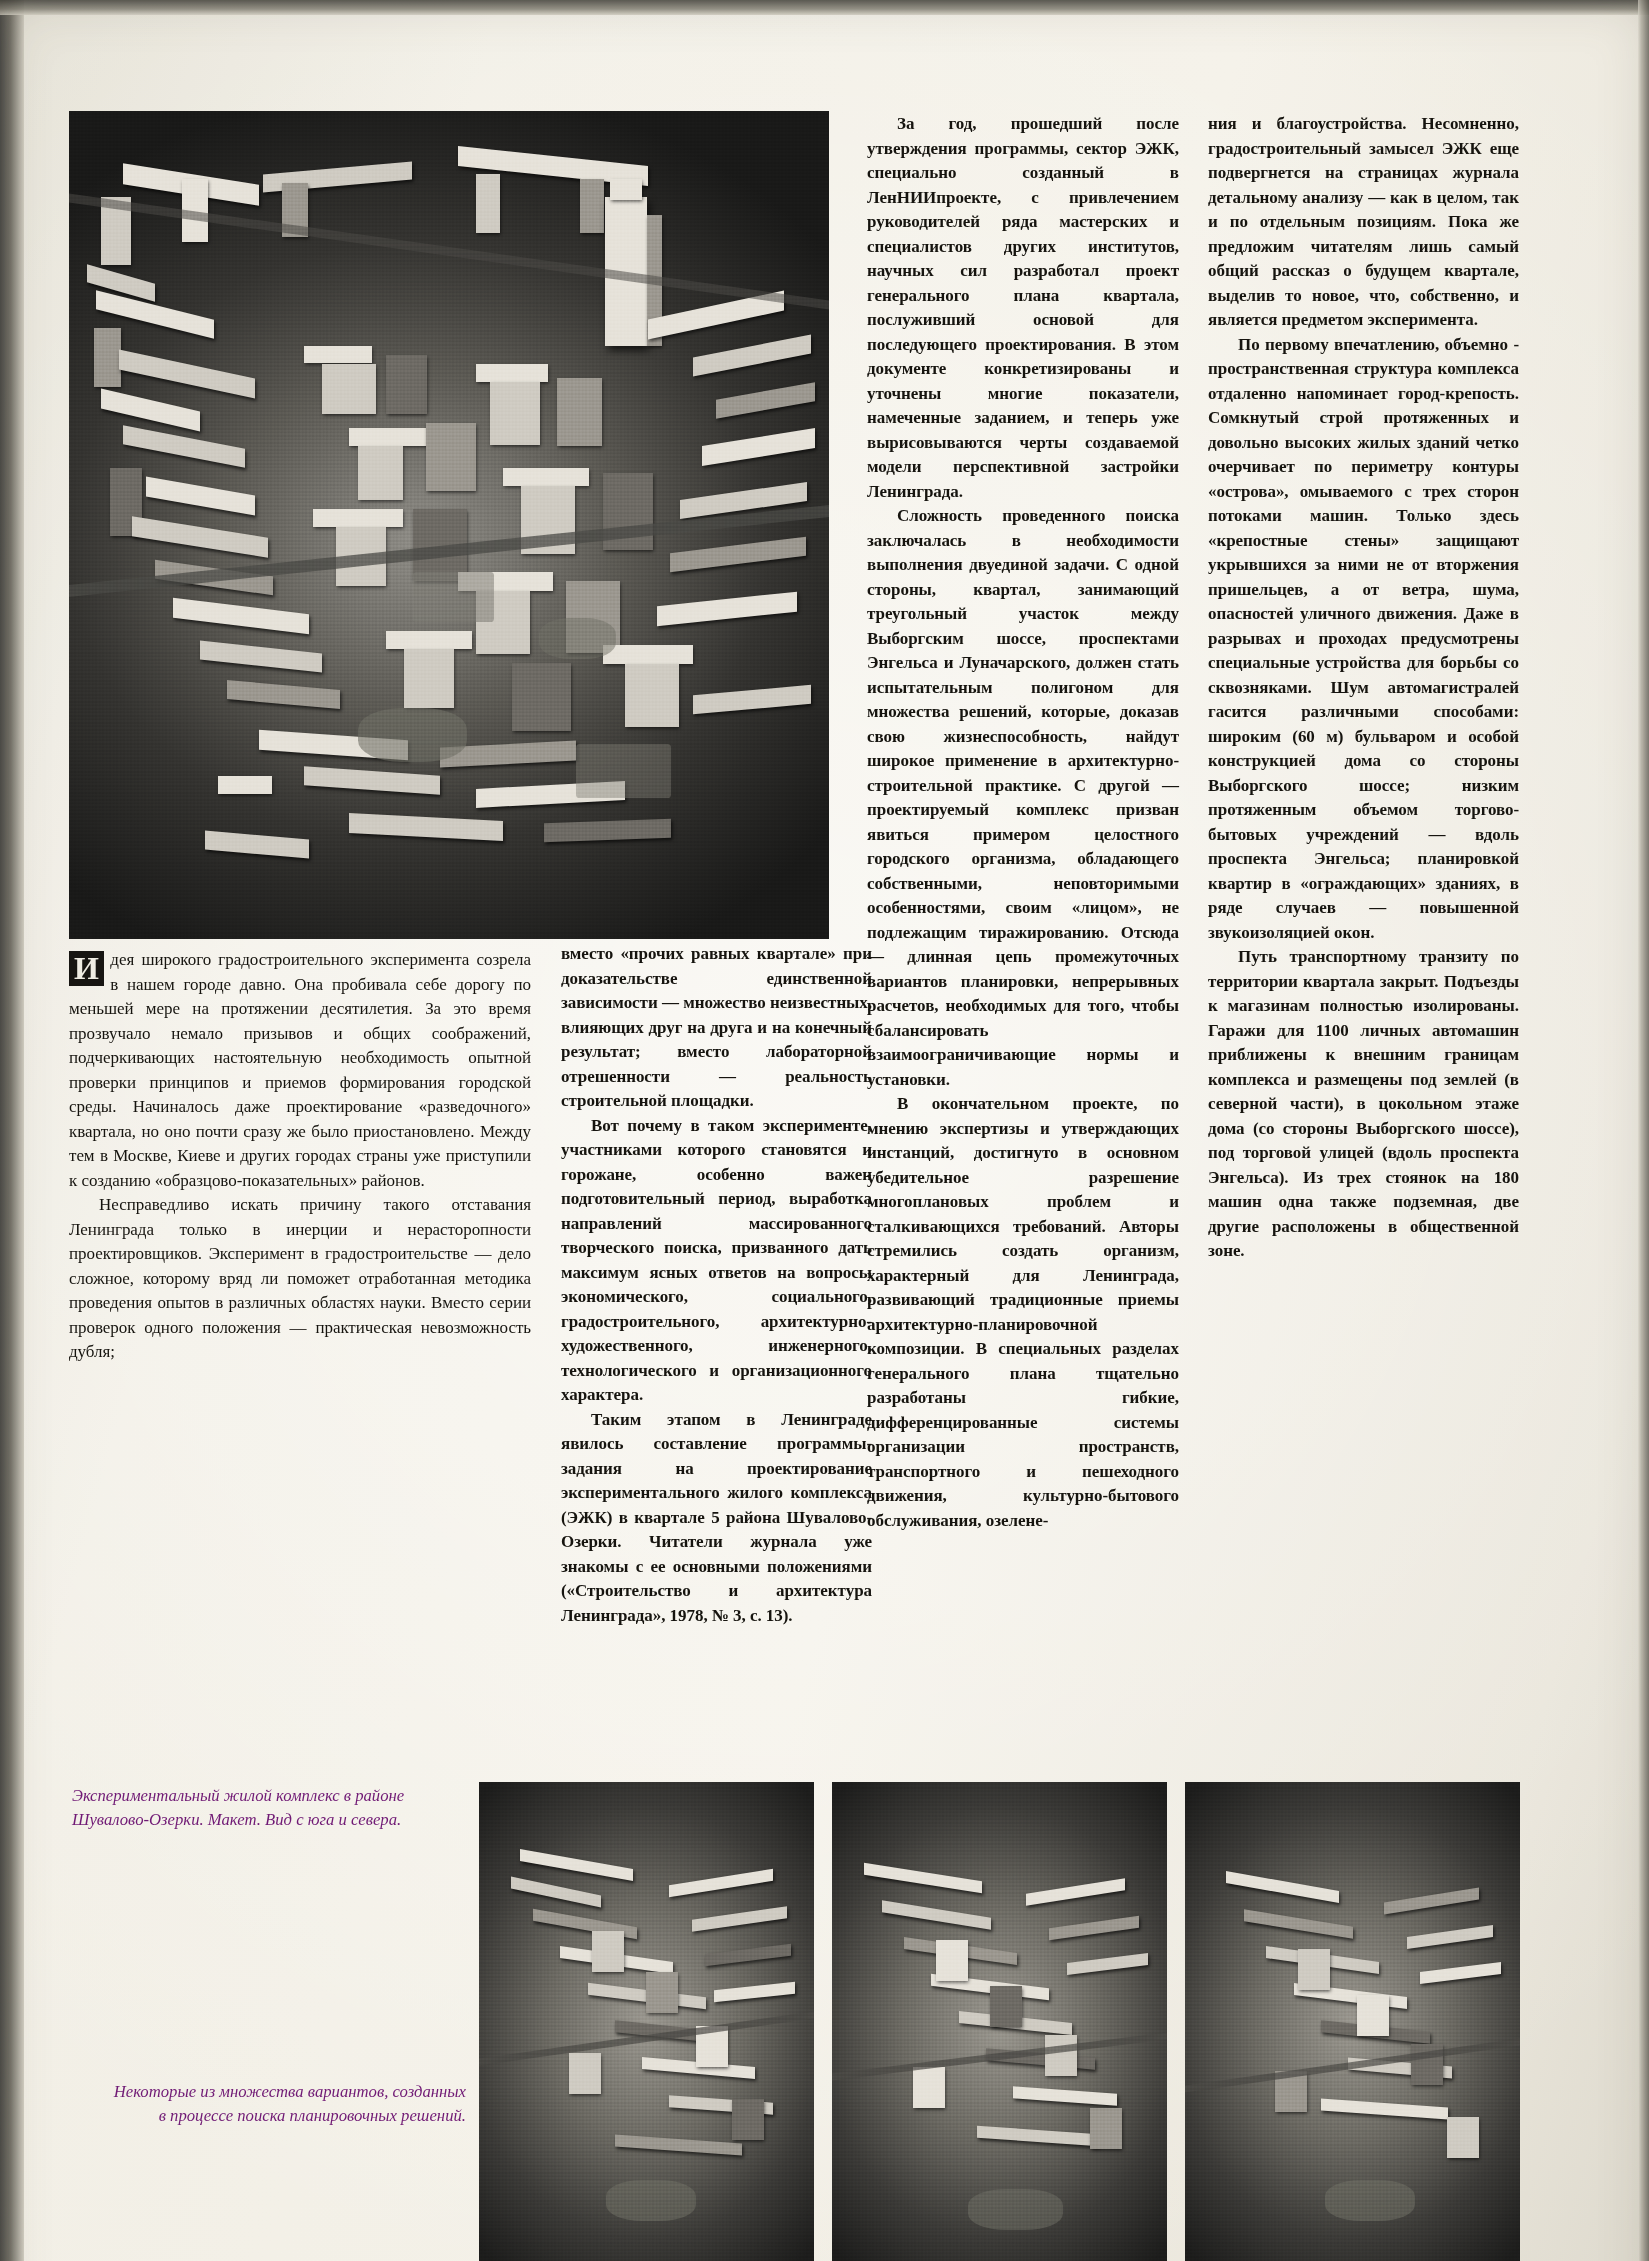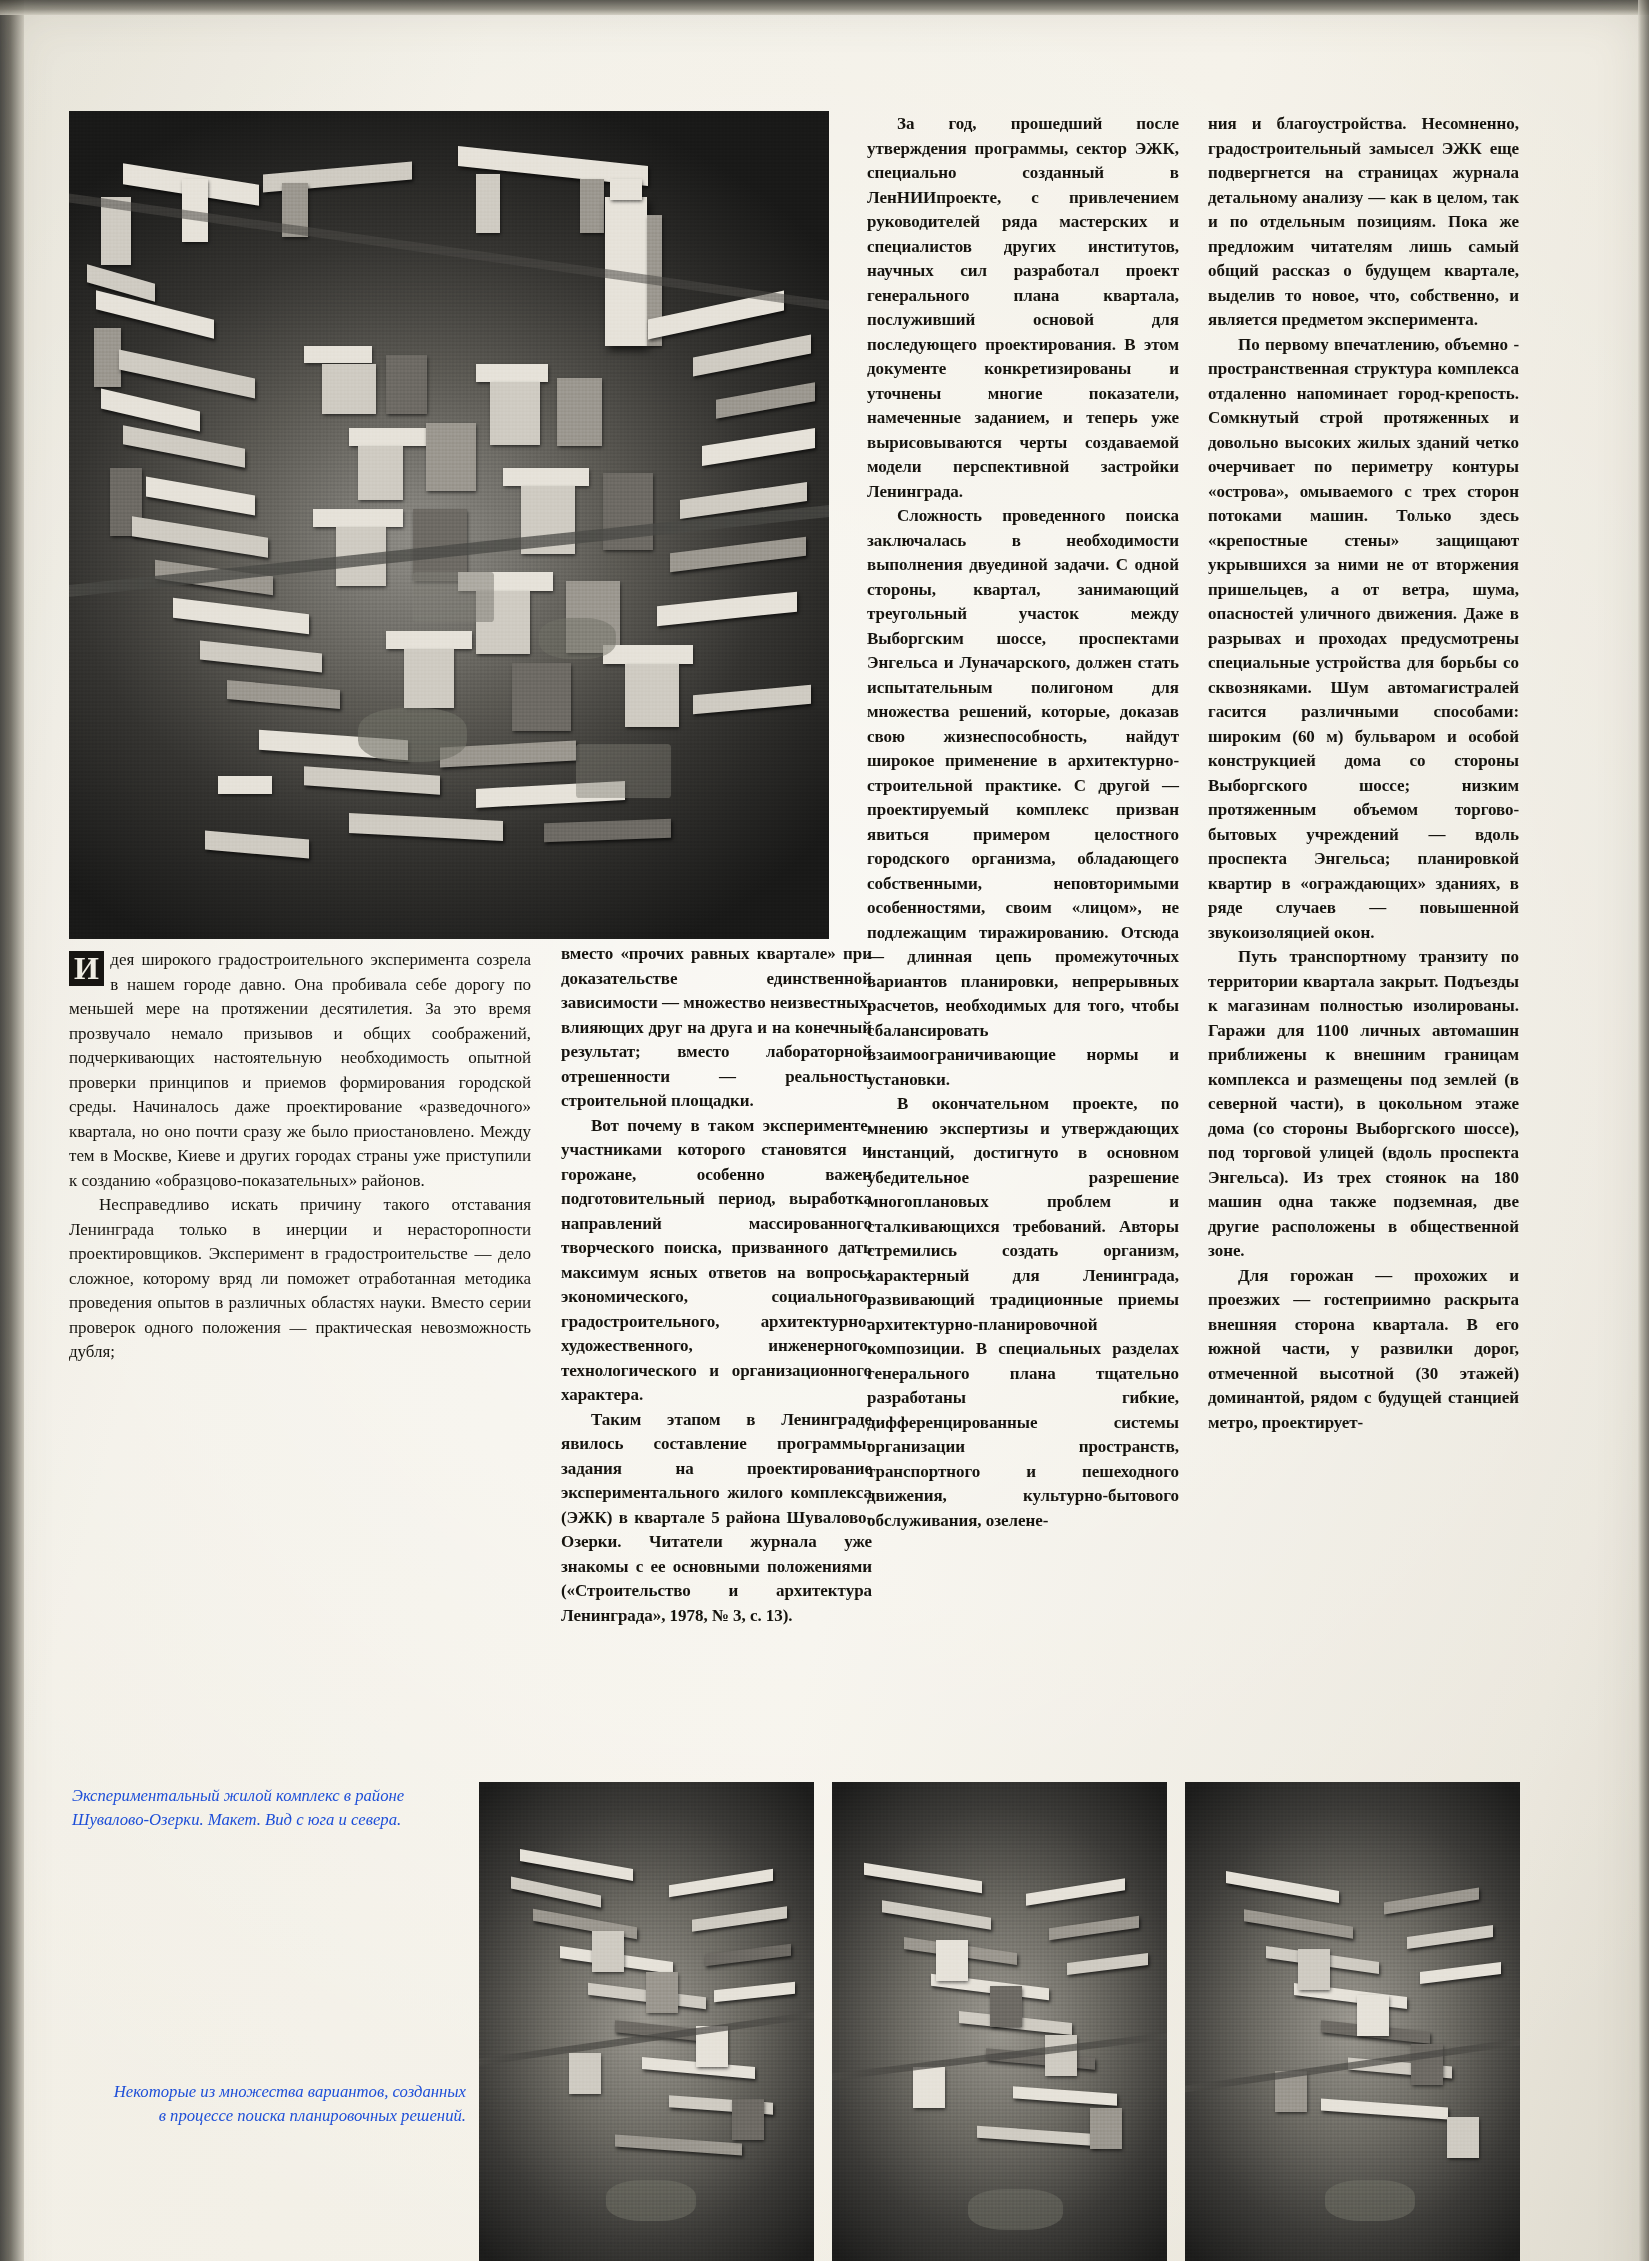--- a/index.html
+++ b/index.html
@@ -104,21 +104,21 @@
     font-weight:700;
   }
 
   
   .caption{
     position:absolute;
     font-family:"Liberation Serif",serif;
     font-style:italic;
     font-size:16.7px;
     line-height:23.5px;
-    color:#1d4ed8;
+    color:#701a75;
   }
   #caption-main{left:72px;top:1784px;width:403px;text-align:left;}
   #caption-variants{left:104px;top:2080px;width:362px;text-align:right;}
 </style>
 </head>
 <body>
 
 <div id="page">
 
   <div id="paper-tone"></div>
@@ -290,21 +290,20 @@
   <div class="col" id="col3">
     <p>За год, прошедший после утверждения программы, сектор ЭЖК, специально созданный в ЛенНИИпроекте, с привлечением руководителей ряда мастерских и специалистов других институтов, научных сил разработал проект генерального плана квартала, послуживший основой для последующего проектирования. В этом документе конкретизированы и уточнены многие показатели, намеченные заданием, и теперь уже вырисовываются черты создаваемой модели перспективной застройки Ленинграда.</p>
     <p>Сложность проведенного поиска заключалась в необходимости выполнения двуединой задачи. С одной стороны, квартал, занимающий треугольный участок между Выборгским шоссе, проспектами Энгельса и Луначарского, должен стать испытательным полигоном для множества решений, которые, доказав свою жизнеспособность, найдут широкое применение в архитектурно-строительной практике. С другой — проектируемый комплекс призван явиться примером целостного городского организма, обладающего собственными, неповторимыми особенностями, своим «лицом», не подлежащим тиражированию. Отсюда — длинная цепь промежуточных вариантов планировки, непрерывных расчетов, необходимых для того, чтобы сбалансировать взаимоограничивающие нормы и установки.</p>
     <p>В окончательном проекте, по мнению экспертизы и утверждающих инстанций, достигнуто в основном убедительное разрешение многоплановых проблем и сталкивающихся требований. Авторы стремились создать организм, характерный для Ленинграда, развивающий традиционные приемы архитектурно-планировочной композиции. В специальных разделах генерального плана тщательно разработаны гибкие, дифференцированные системы организации пространств, транспортного и пешеходного движения, культурно-бытового обслуживания, озелене-</p>
   </div>
 
   <div class="col" id="col4">
     <p class="noind">ния и благоустройства. Несомненно, градостроительный замысел ЭЖК еще подвергнется на страницах журнала детальному анализу — как в целом, так и по отдельным позициям. Пока же предложим читателям лишь самый общий рассказ о будущем квартале, выделив то новое, что, собственно, и является предметом эксперимента.</p>
     <p>По первому впечатлению, объемно - пространственная структура комплекса отдаленно напоминает город-крепость. Сомкнутый строй протяженных и довольно высоких жилых зданий четко очерчивает по периметру контуры «острова», омываемого с трех сторон потоками машин. Только здесь «крепостные стены» защищают укрывшихся за ними не от вторжения пришельцев, а от ветра, шума, опасностей уличного движения. Даже в разрывах и проходах предусмотрены специальные устройства для борьбы со сквозняками. Шум автомагистралей гасится различными способами: широким (60 м) бульваром и особой конструкцией дома со стороны Выборгского шоссе; низким протяженным объемом торгово-бытовых учреждений — вдоль проспекта Энгельса; планировкой квартир в «ограждающих» зданиях, в ряде случаев — повышенной звукоизоляцией окон.</p>
     <p>Путь транспортному транзиту по территории квартала закрыт. Подъезды к магазинам полностью изолированы. Гаражи для 1100 личных автомашин приближены к внешним границам комплекса и размещены под землей (в северной части), в цокольном этаже дома (со стороны Выборгского шоссе), под торговой улицей (вдоль проспекта Энгельса). Из трех стоянок на 180 машин одна также подземная, две другие расположены в общественной зоне.</p>
-    <p>Для горожан — прохожих и проезжих — гостеприимно раскрыта внешняя сторона квартала. В его южной части, у развилки дорог, отмеченной высотной (30 этажей) доминантой, рядом с будущей станцией метро, проектирует-</p>
   </div>
 
   <div class="caption" id="caption-main">Экспериментальный жилой комплекс в районе Шувалово-Озерки. Макет. Вид с юга и севера.</div>
   <div class="caption" id="caption-variants">Некоторые из множества вариантов, созданных в процессе поиска планировочных решений.</div>
 
   <div id="scan-border-left"></div>
   <div id="scan-border-top"></div>
   <div id="scan-border-right"></div>
 
   <div id="page-edge"></div>

